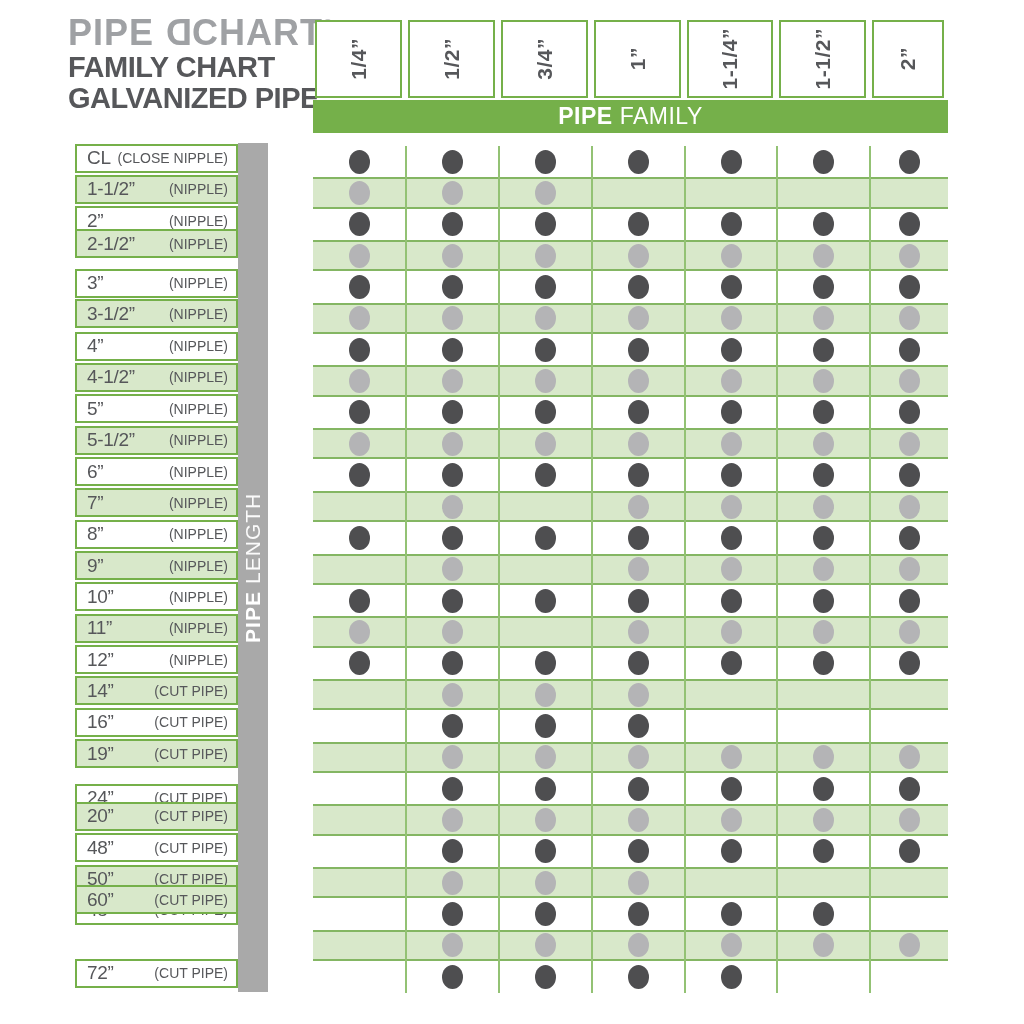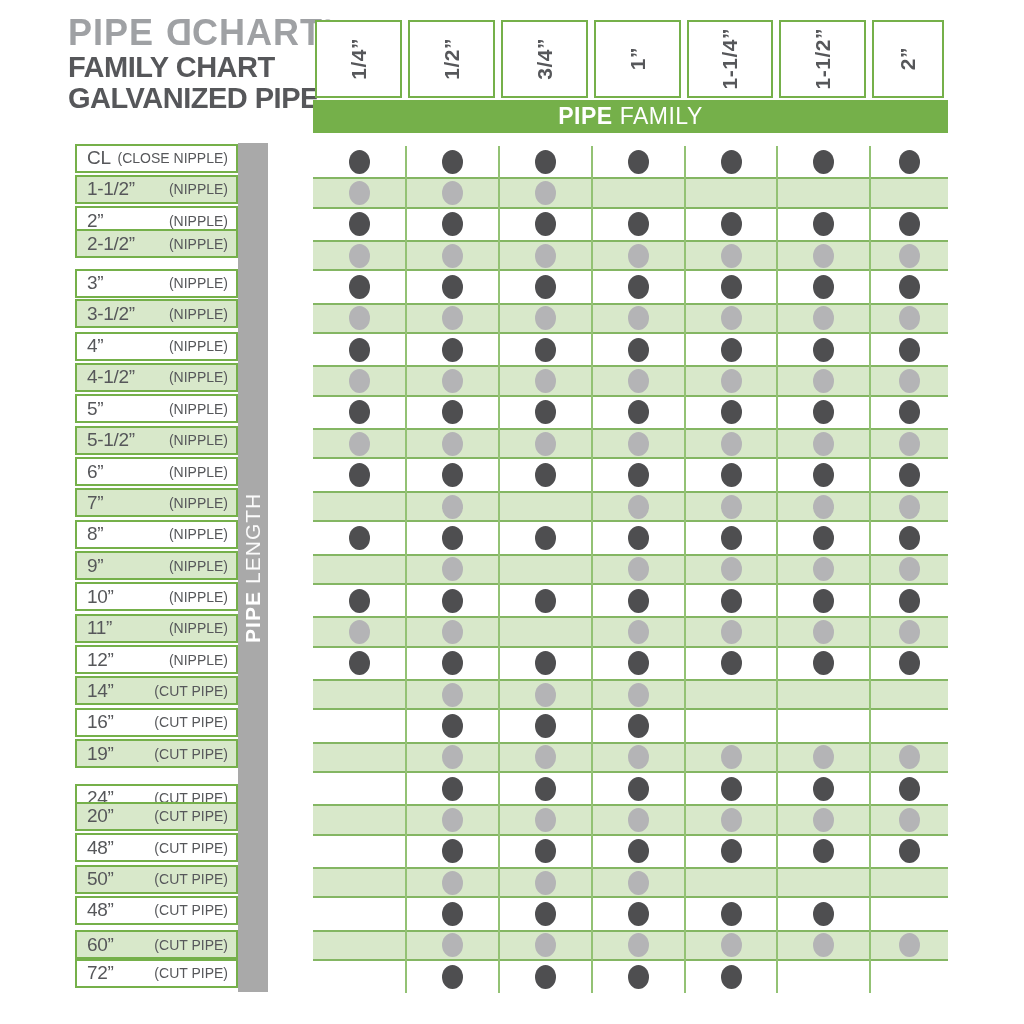--- a/index.html
+++ b/index.html
@@ -187,21 +187,21 @@
         <span class="tp">(CUT PIPE)</span>
       </div>
       <div class="row-label striped" style="top: 721.55px;">
         <span class="sz">50”</span>
         <span class="tp">(CUT PIPE)</span>
       </div>
       <div class="row-label" style="top: 752.9px;">
         <span class="sz">48”</span>
         <span class="tp">(CUT PIPE)</span>
       </div>
-      <div class="row-label striped" style="top: 787px;">
+      <div class="row-label striped" style="top: 742px;">
         <span class="sz">60”</span>
         <span class="tp">(CUT PIPE)</span>
       </div>
       <div class="row-label" style="top: 815.6px;">
         <span class="sz">72”</span>
         <span class="tp">(CUT PIPE)</span>
       </div>
     </div>
 
   <div id="length-bar">

